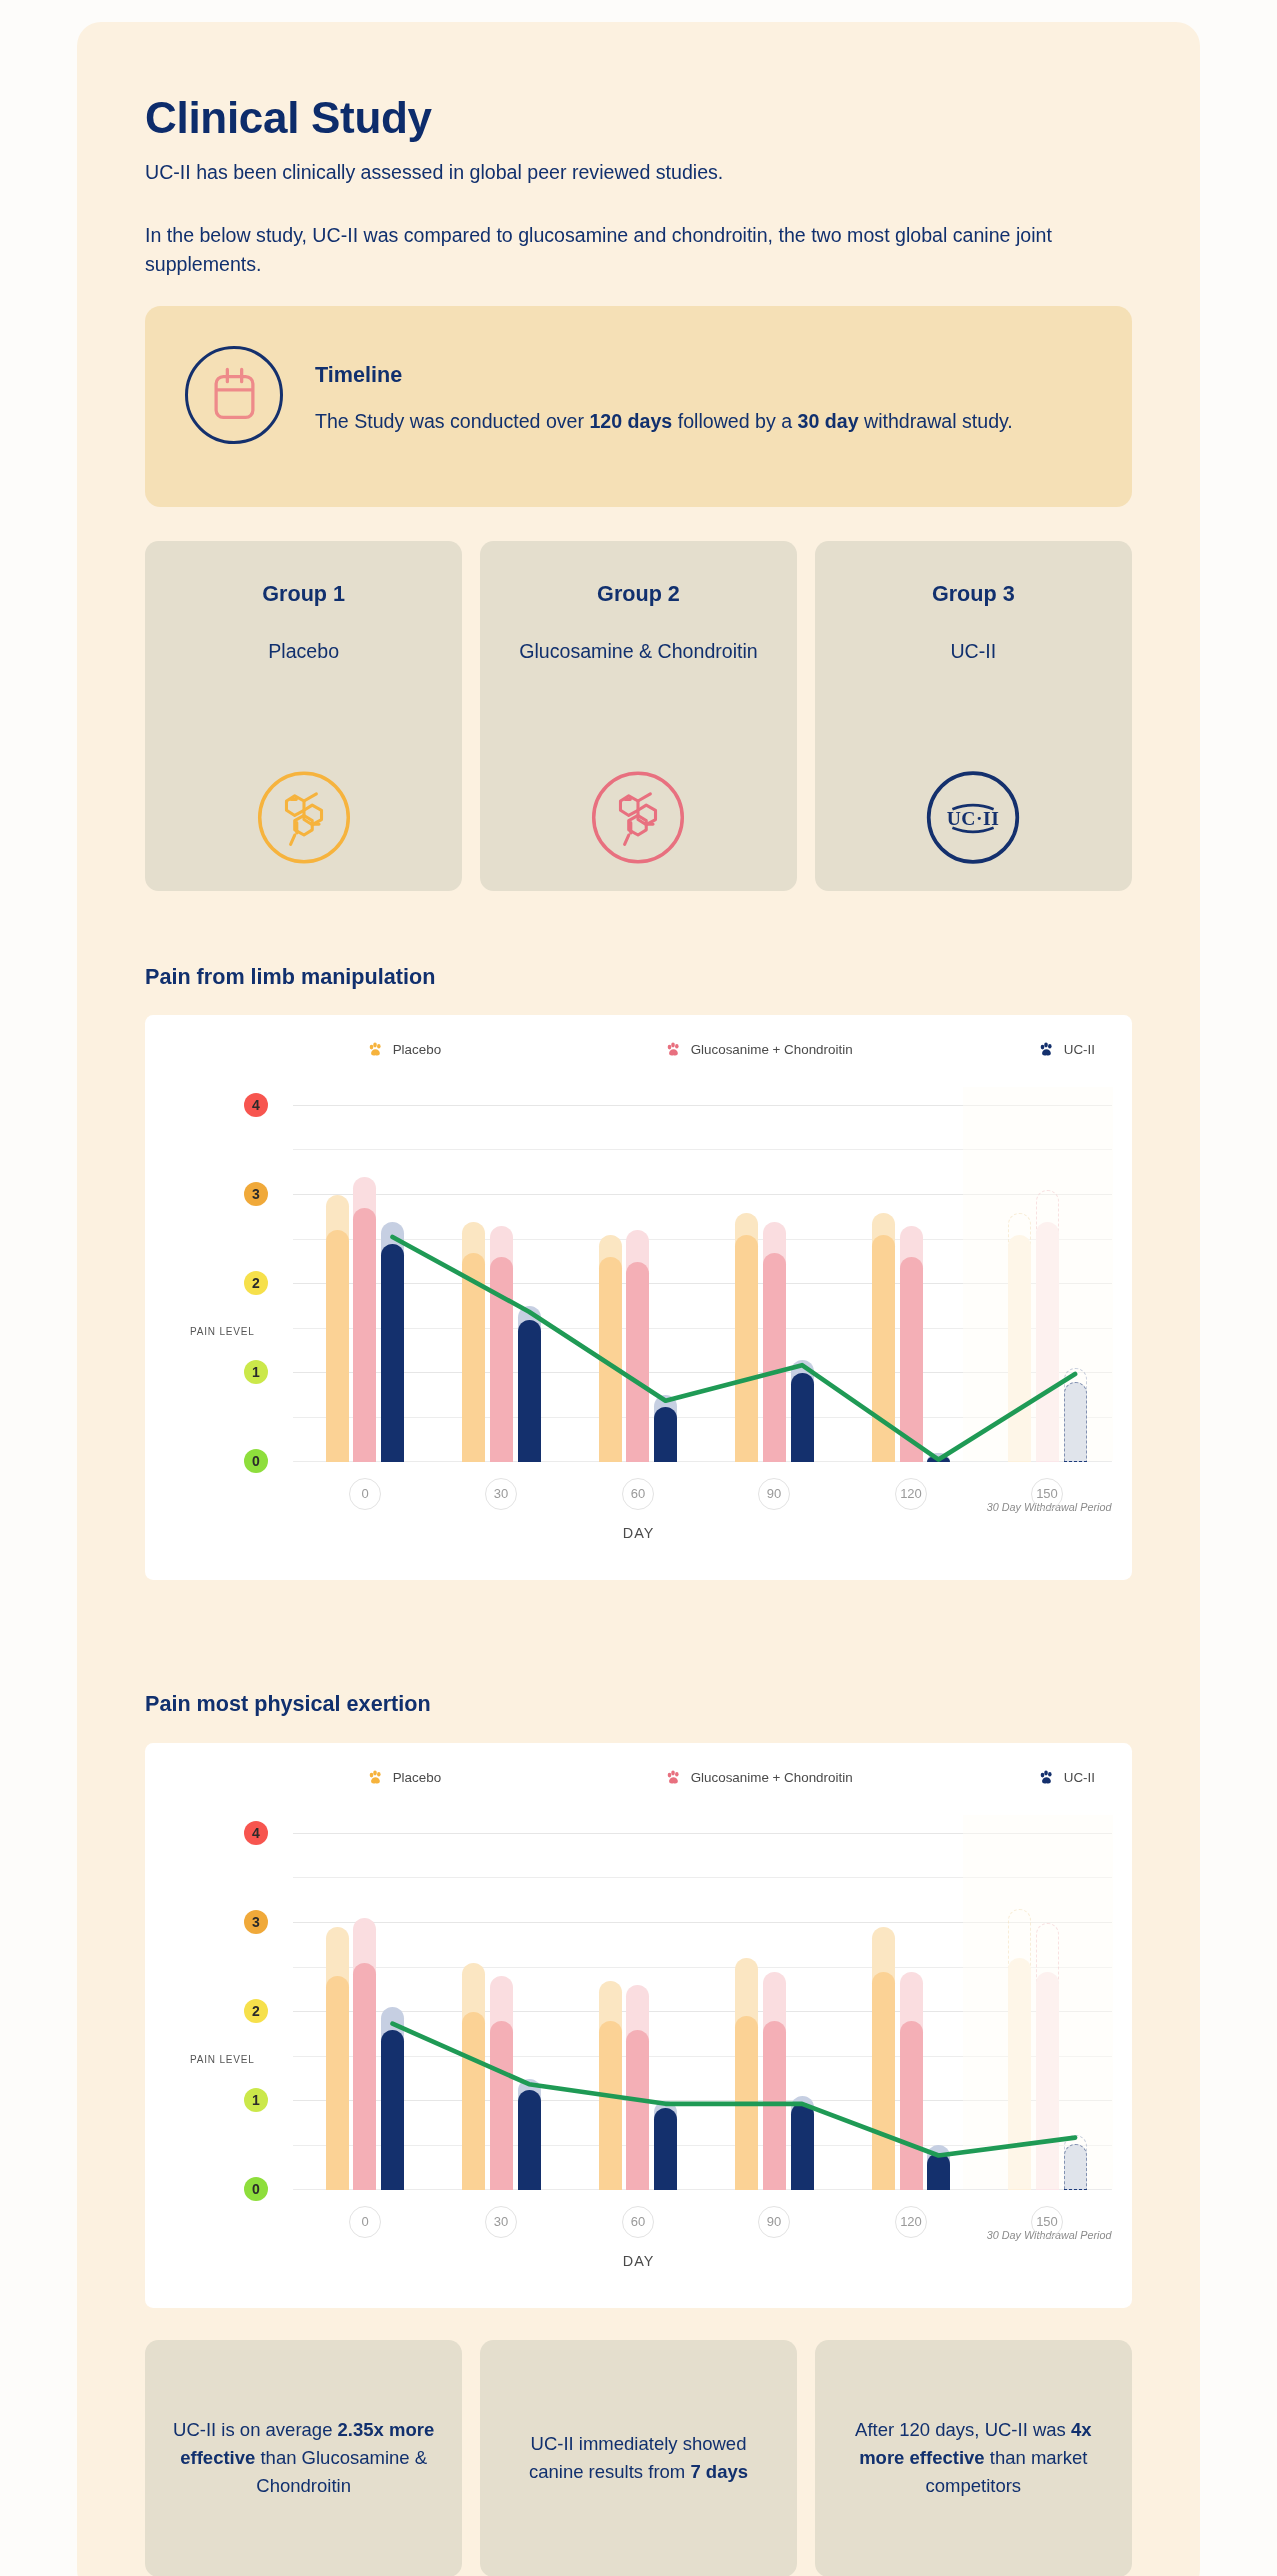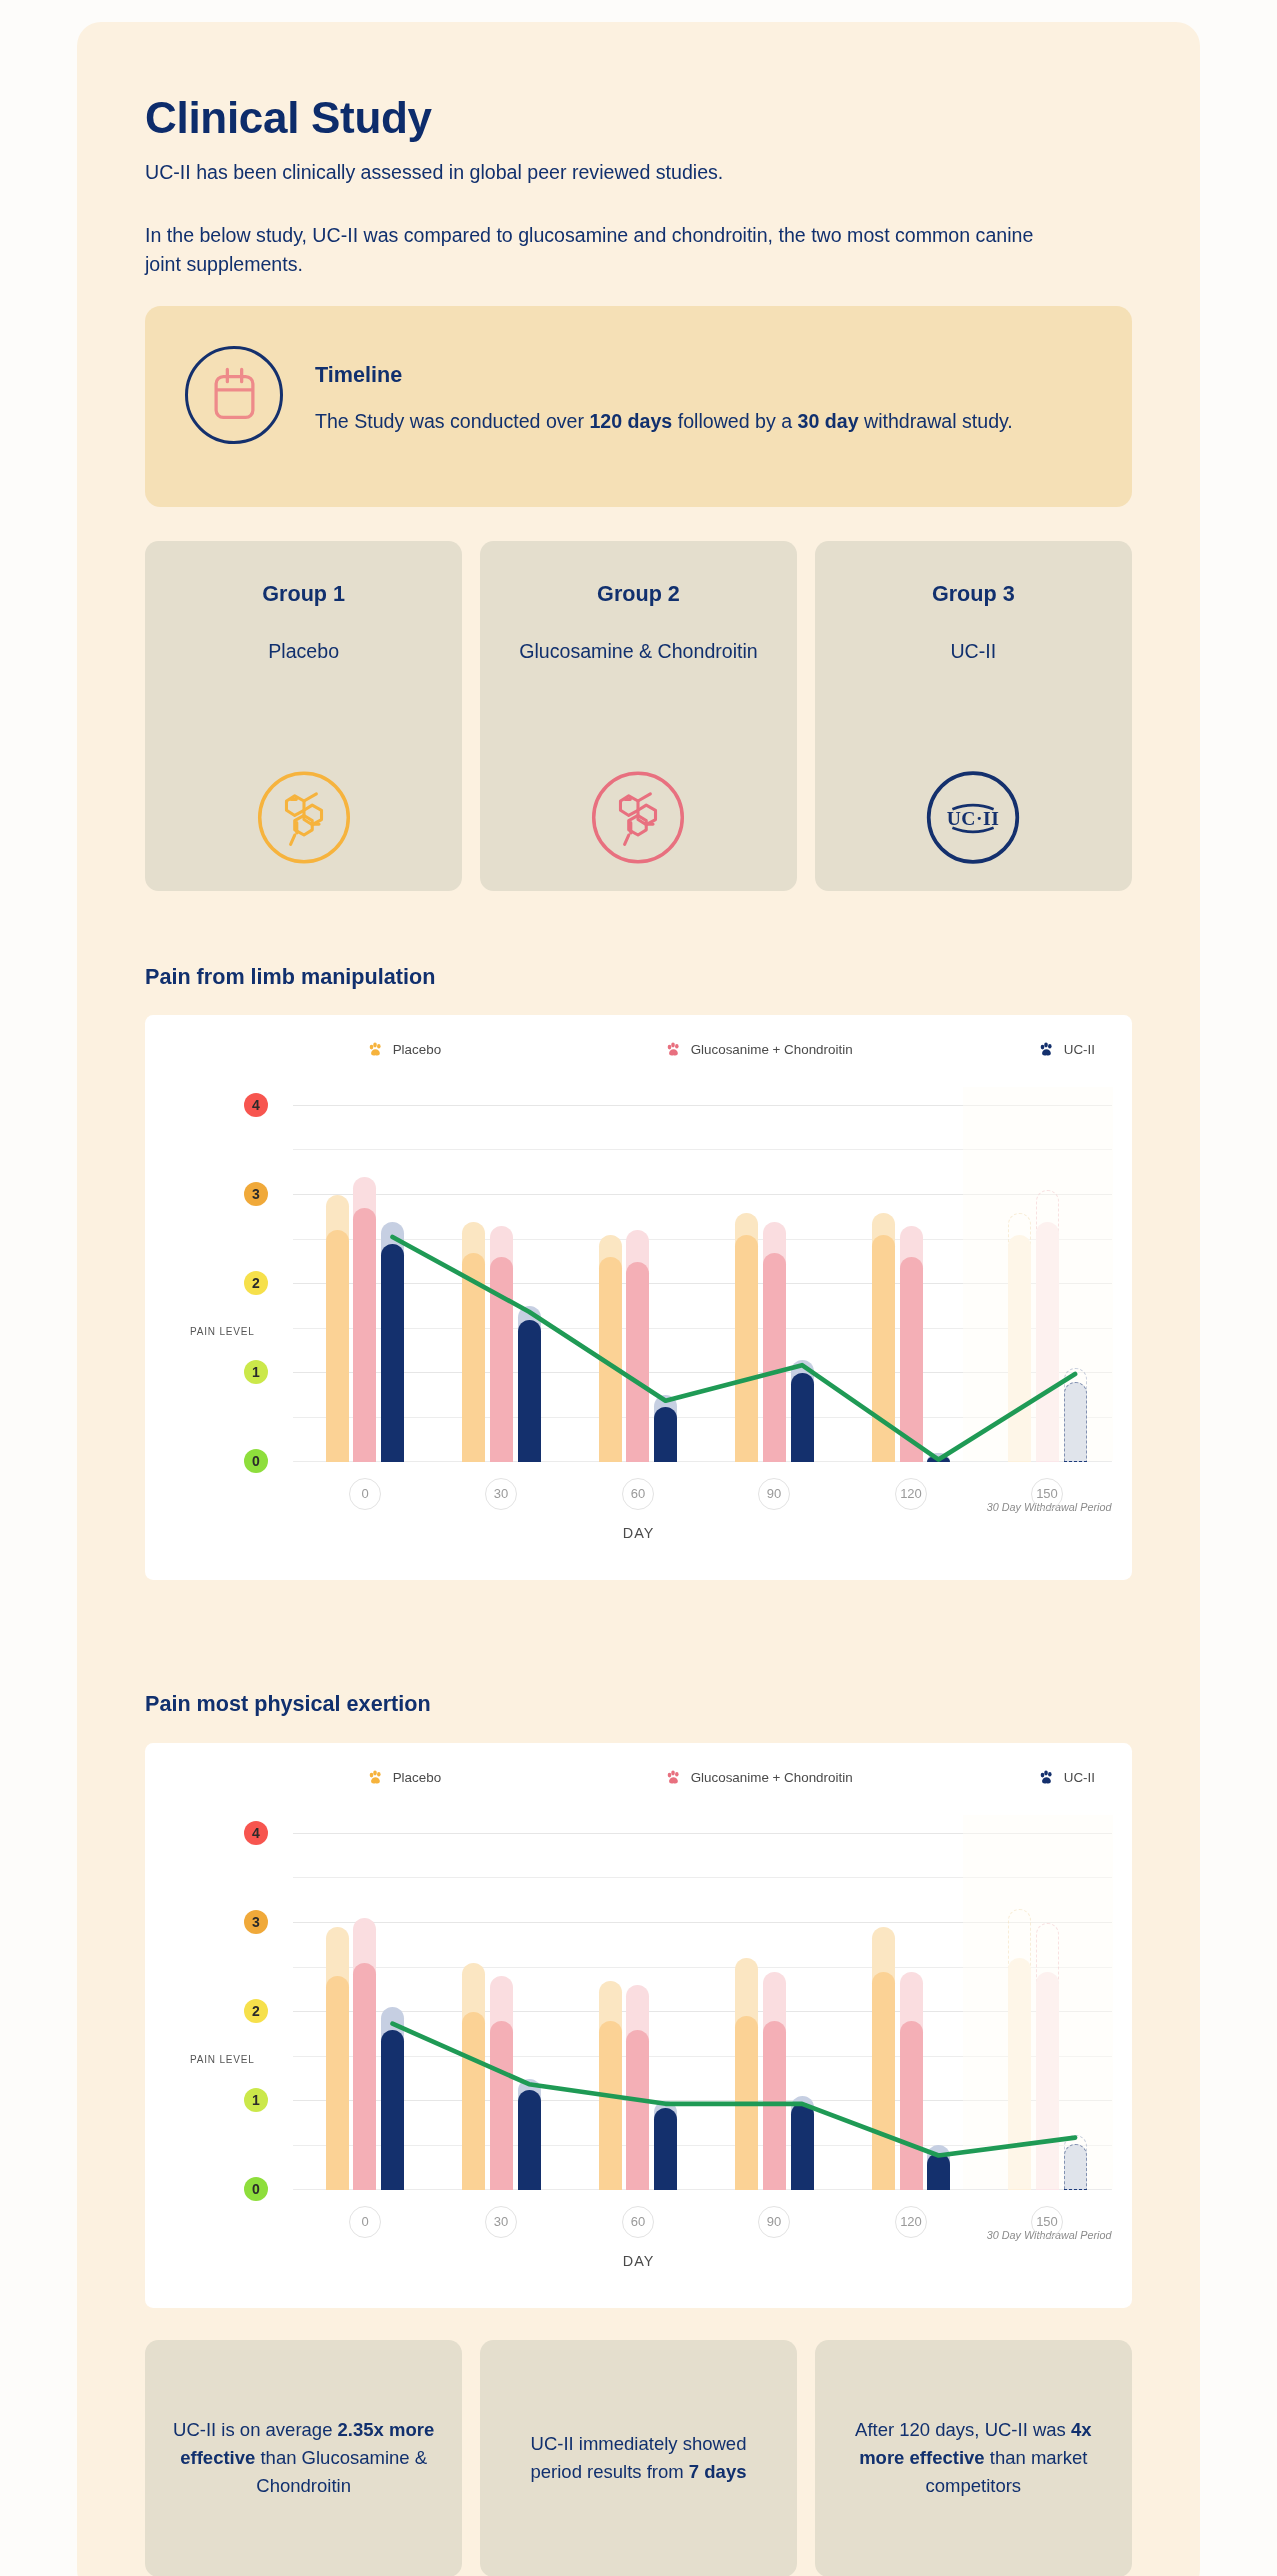--- a/index.html
+++ b/index.html
@@ -150,21 +150,21 @@
 </style>
 </head>
 <body>
 
 <div class="page">
 
   <div class="study-card">
 
     <h1 class="h-title">Clinical Study</h1>
     <p class="intro-1">UC-II has been clinically assessed in global peer reviewed studies.</p>
-    <p class="intro-2">In the below study, UC-II was compared to glucosamine and chondroitin, the two most common canine joint supplements.</p>
+    <p class="intro-2">In the below study, UC-II was compared to glucosamine and chondroitin, the two most global canine joint supplements.</p>
 
     <div class="timeline">
       <div class="tl-badge">
         <svg width="49" height="58" viewBox="0 0 48 56" fill="none">
           <rect x="6" y="10" width="36" height="40" rx="7" stroke="#ee8a8a" stroke-width="3.2"></rect>
           <line x1="6" y1="23" x2="42" y2="23" stroke="#ee8a8a" stroke-width="3.2"></line>
           <line x1="17" y1="3" x2="17" y2="15" stroke="#ee8a8a" stroke-width="3.2" stroke-linecap="round"></line>
           <line x1="31" y1="3" x2="31" y2="15" stroke="#ee8a8a" stroke-width="3.2" stroke-linecap="round"></line>
         </svg>
       </div>
@@ -452,21 +452,21 @@
       </div>
 
     <div class="summaries" style="top:2318px;">
       <div class="scard">
         <div>
           <span>UC-II is on average </span><b>2.35x more effective</b><span> than Glucosamine &amp; Chondroitin</span>
         </div>
       </div>
       <div class="scard">
         <div>
-          <span>UC-II immediately showed period results from </span><b>7 days</b><span></span>
+          <span>UC-II immediately showed canine results from </span><b>7 days</b><span></span>
         </div>
       </div>
       <div class="scard">
         <div>
           <span>After 120 days, UC-II was </span><b>4x more effective</b><span> than market competitors</span>
         </div>
       </div>
     </div>
 
   </div>

